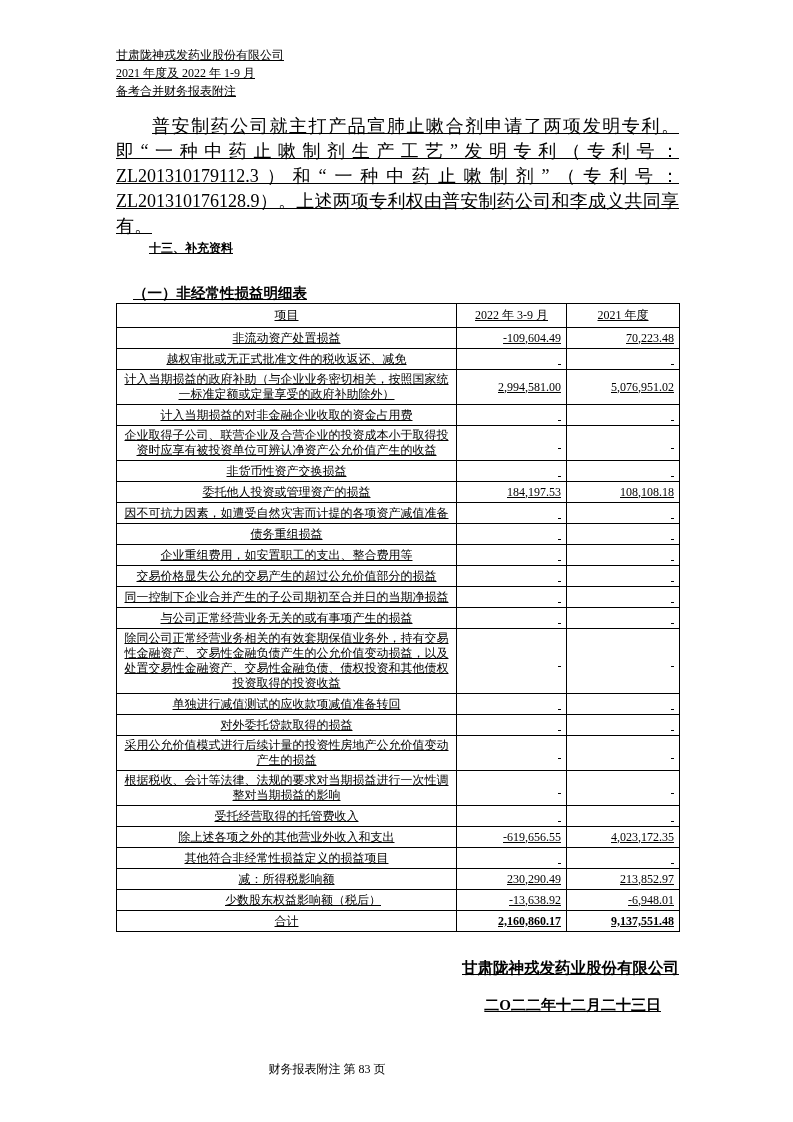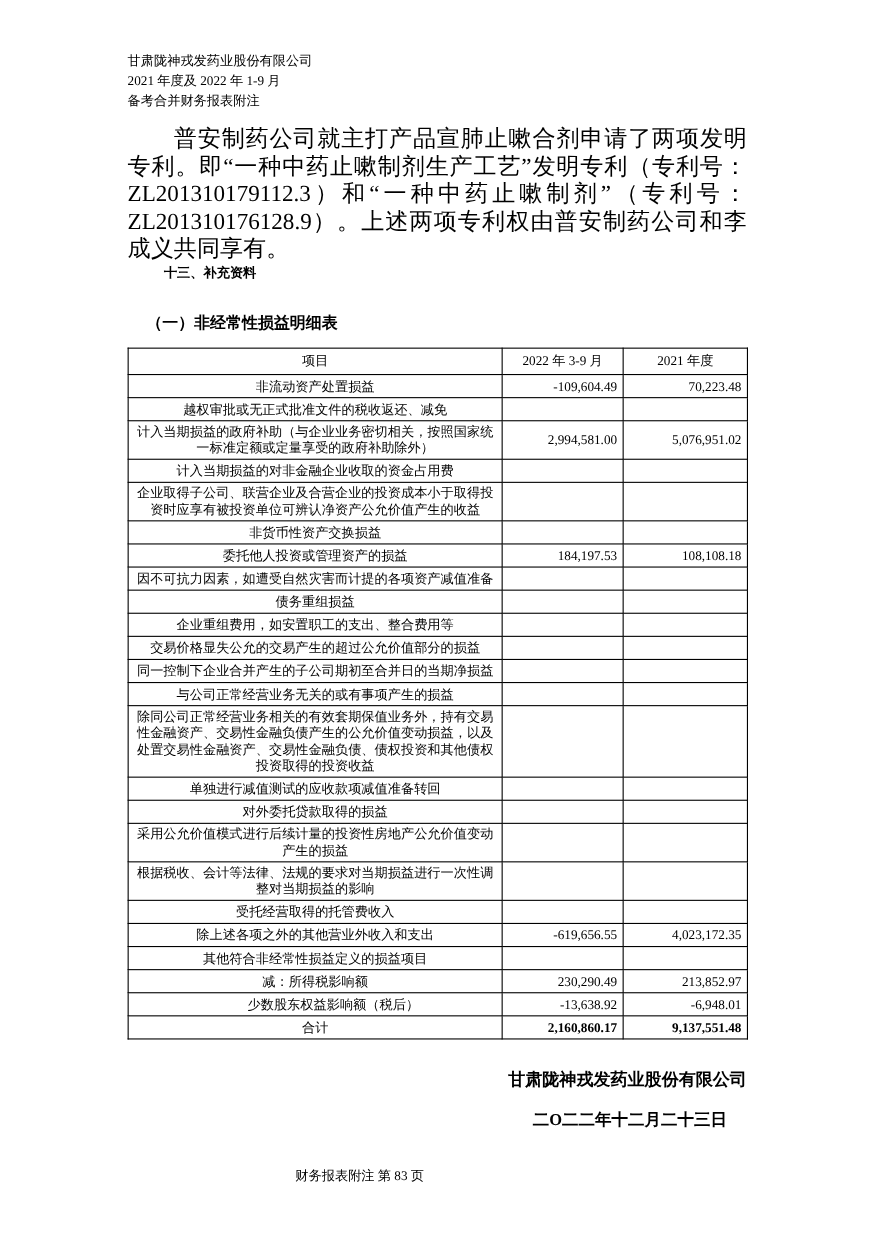--- a/index.html
+++ b/index.html
@@ -10,47 +10,47 @@
     width: 793px;
   }
   .page {
     position: relative;
     width: 793px;
     height: 1122px;
     background: #ffffff;
     padding: 46px 114px 0 116px;
     overflow: hidden;
     outline: 1px solid #e3e3e3;
+    text-decoration: underline;
   }
   .doc-header {
     font-size: 12px;
     line-height: 18px;
   }
   .body-paragraph {
     margin-top: 14px;
     width: 563px;
-    font-size: 21px;
+    font-size: 18px;
     line-height: 25px;
     text-indent: 2em;
     text-align: justify;
   }
   .section-heading {
     margin-top: 1px;
     padding-left: 33px;
     font-size: 12px;
     font-weight: bold;
   }
   .subsection-heading {
     margin-top: 27px;
     padding-left: 17px;
     font-size: 14.5px;
     font-weight: bold;
   }
   table.data-table {
-    margin-top: 13px;
     width: 563px;
     border-collapse: collapse;
     table-layout: fixed;
   }
   table.data-table col.c-item { width: 340px; }
   table.data-table col.c-2022 { width: 110px; }
   table.data-table col.c-2021 { width: 113px; }
   table.data-table th,
   table.data-table td {
     border: 1px solid #000000;

